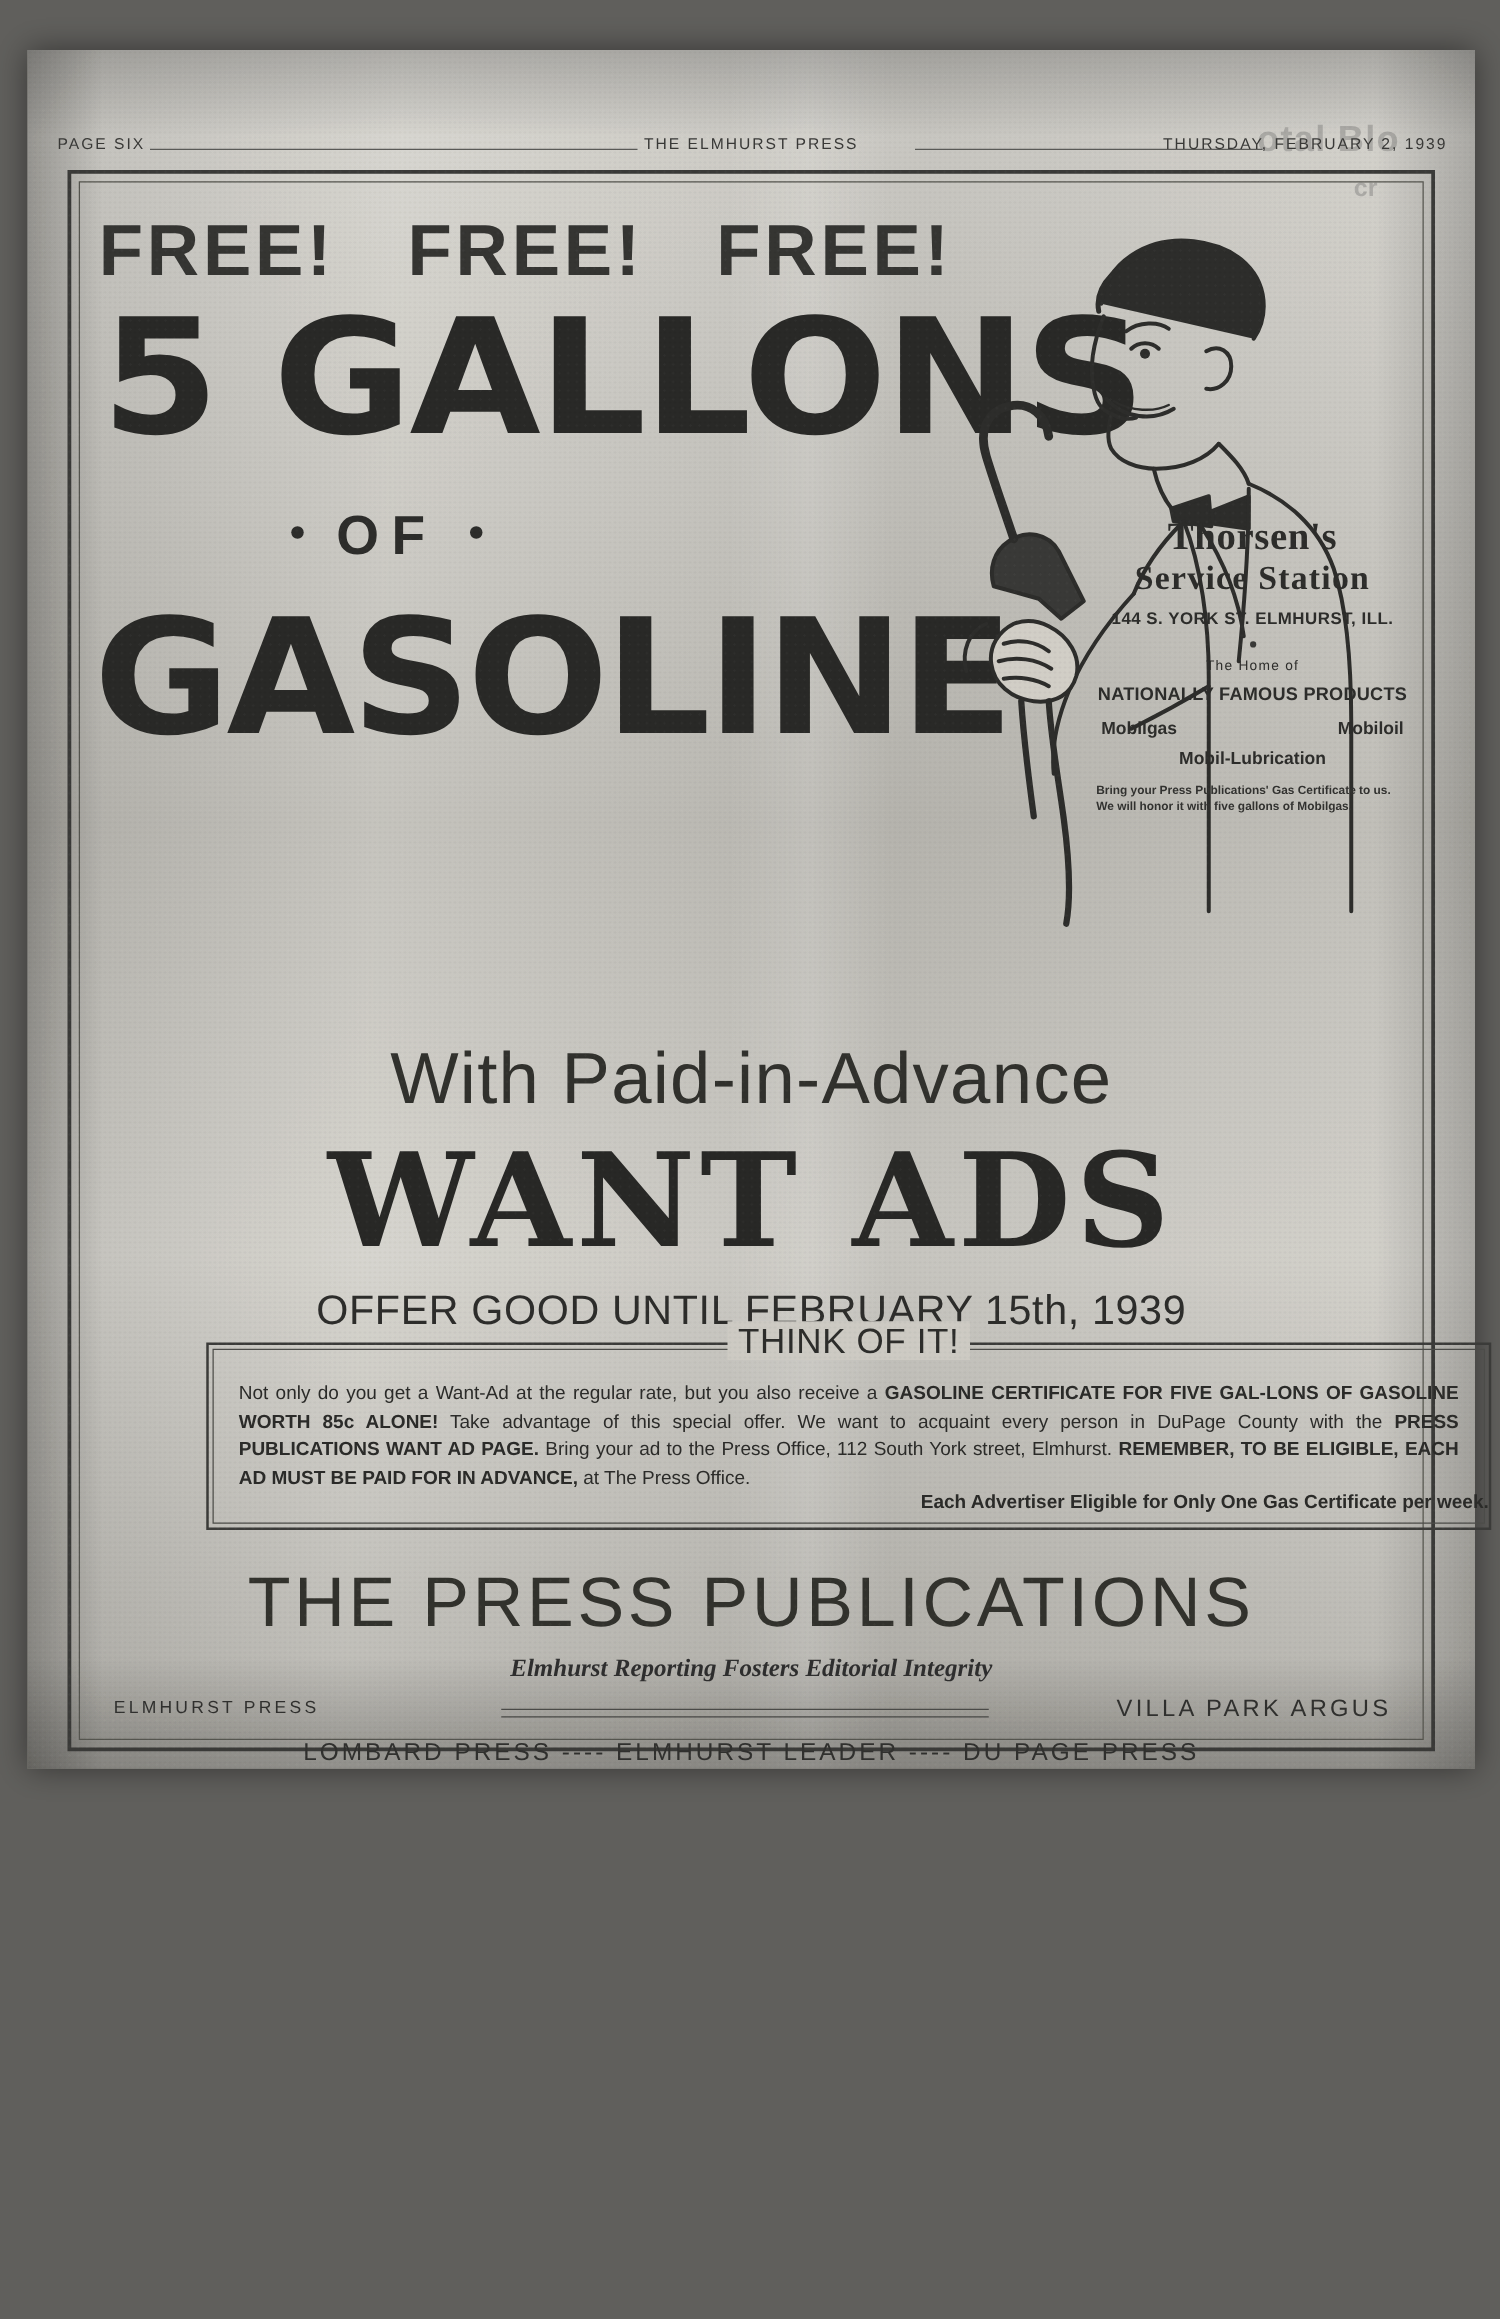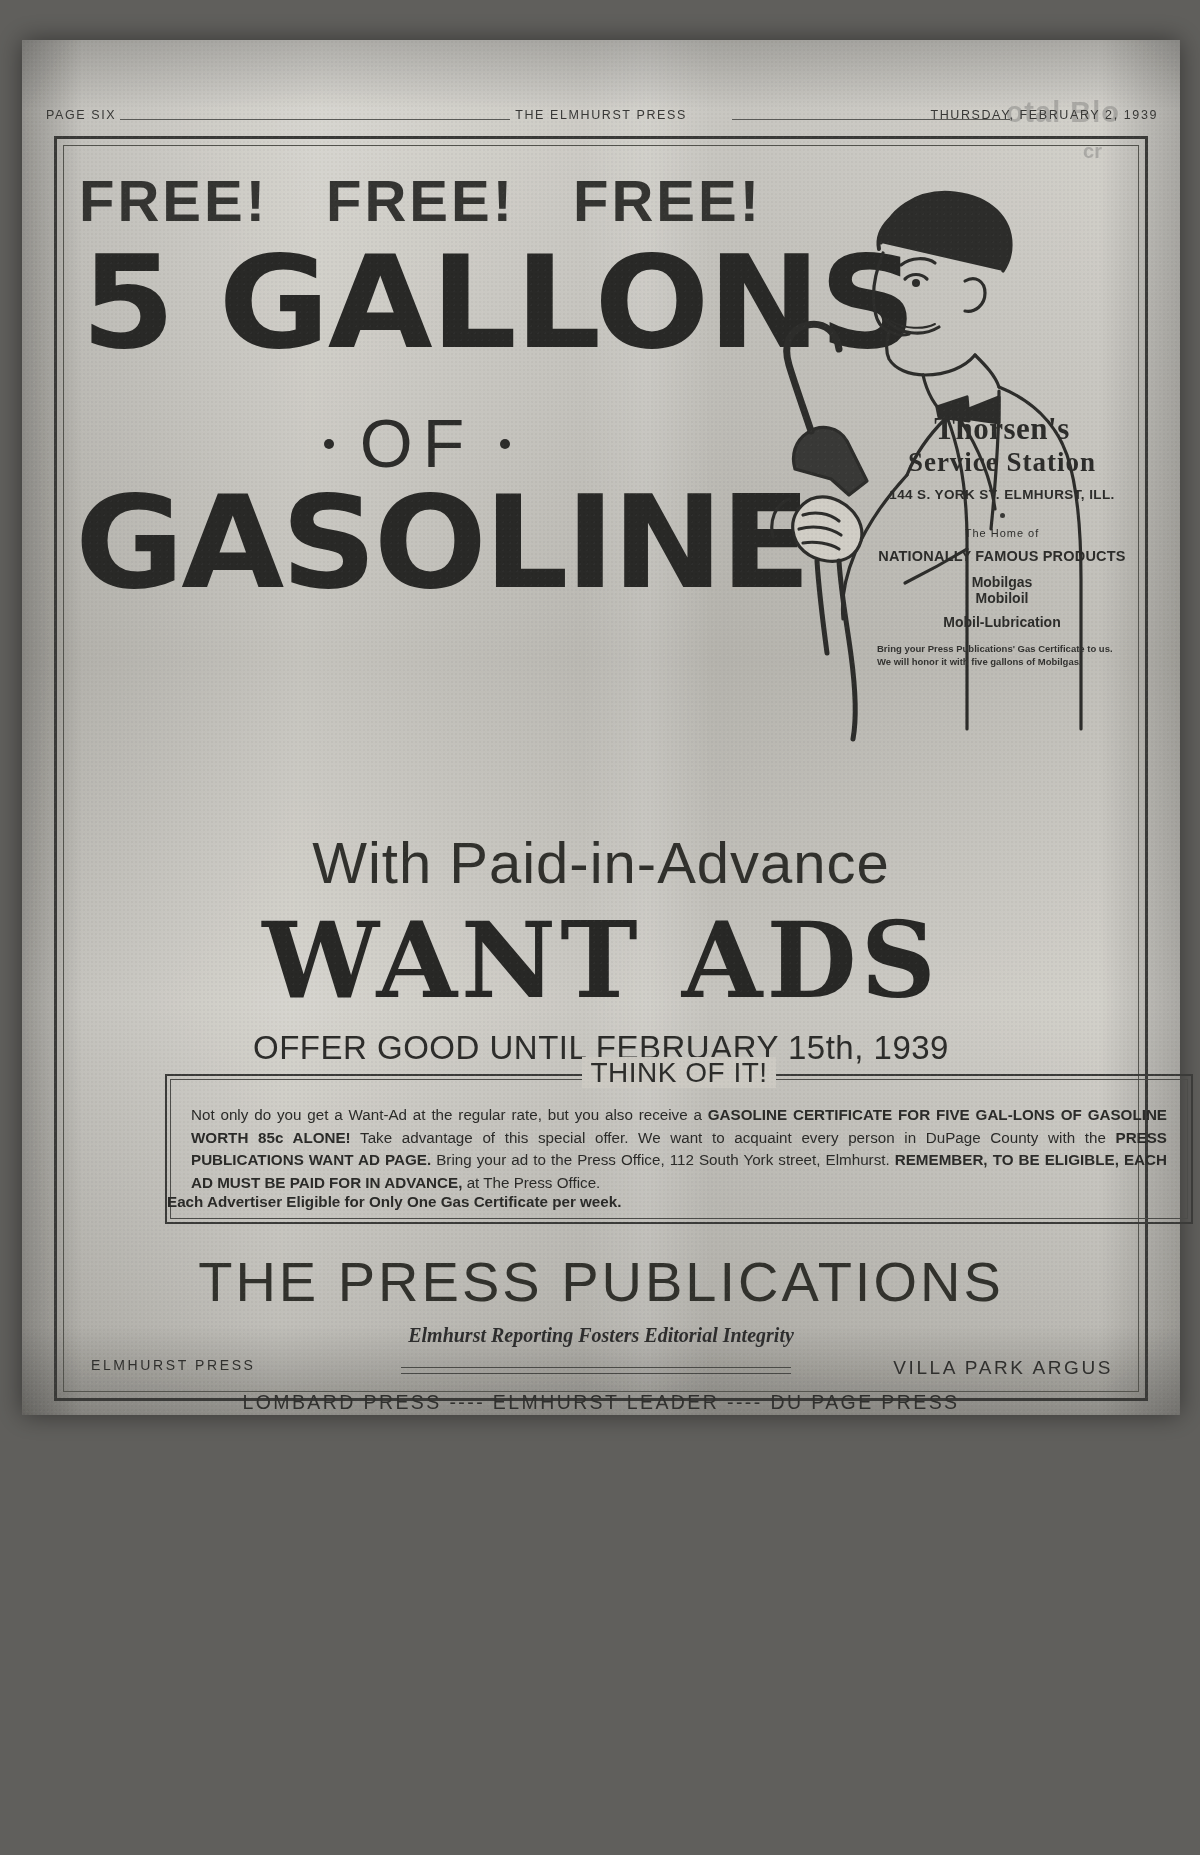--- a/index.html
+++ b/index.html
@@ -102,23 +102,23 @@
     letter-spacing: -2px;
     color: #2b2b29;
     transform: scaleX(1.06);
     transform-origin: left center;
     white-space: nowrap;
   }
   #of-line {
     position: absolute;
     left: 150px; top: 265px;
     width: 420px;
-    text-align: center;
-    font-size: 68px;
-    font-weight: normal;
+    text-align: left;
+    font-size: 44px;
+    font-weight: bold;
     letter-spacing: 10px;
     color: #2f2f2d;
   }
   #of-line .dot {
     display: inline-block;
     width: 10px; height: 10px;
     background: #2f2f2d;
     border-radius: 50%;
     vertical-align: middle;
     margin: 0 26px 10px 26px;
@@ -178,21 +178,20 @@
   }
   #thorsen .t4 { font-size: 11px; letter-spacing: 1px; }
   #thorsen .t5 { font-size: 14.5px; font-weight: bold; margin-top: 9px; letter-spacing: 0.2px; }
   #thorsen .brands {
     margin-top: 10px;
     font-size: 14px;
     font-weight: bold;
     display: flex;
     justify-content: space-between;
     padding: 0 4px;
-    flex-direction: column;
   }
   #thorsen .t6 { font-size: 14px; font-weight: bold; margin-top: 8px; }
   #thorsen .fine {
     margin-top: 13px;
     font-size: 9.5px;
     line-height: 1.35;
     text-align: left;
     font-weight: bold;
     color: #343432;
   }
@@ -258,21 +257,21 @@
     left: 24px; right: 24px; top: 28px;
     font-size: 15.2px;
     line-height: 1.48;
     color: #2d2d2b;
     text-align: justify;
   }
   #think-body b { font-weight: bold; }
   #think-last {
     position: absolute;
     left: 0; right: 0; bottom: 12px;
-    text-align: left;
+    text-align: right;
     font-size: 15.2px;
     font-weight: bold;
     color: #2d2d2b;
   }
 
   
   #press-pub {
     position: absolute;
     left: 0; right: 0; top: 1110px;
     text-align: center;

